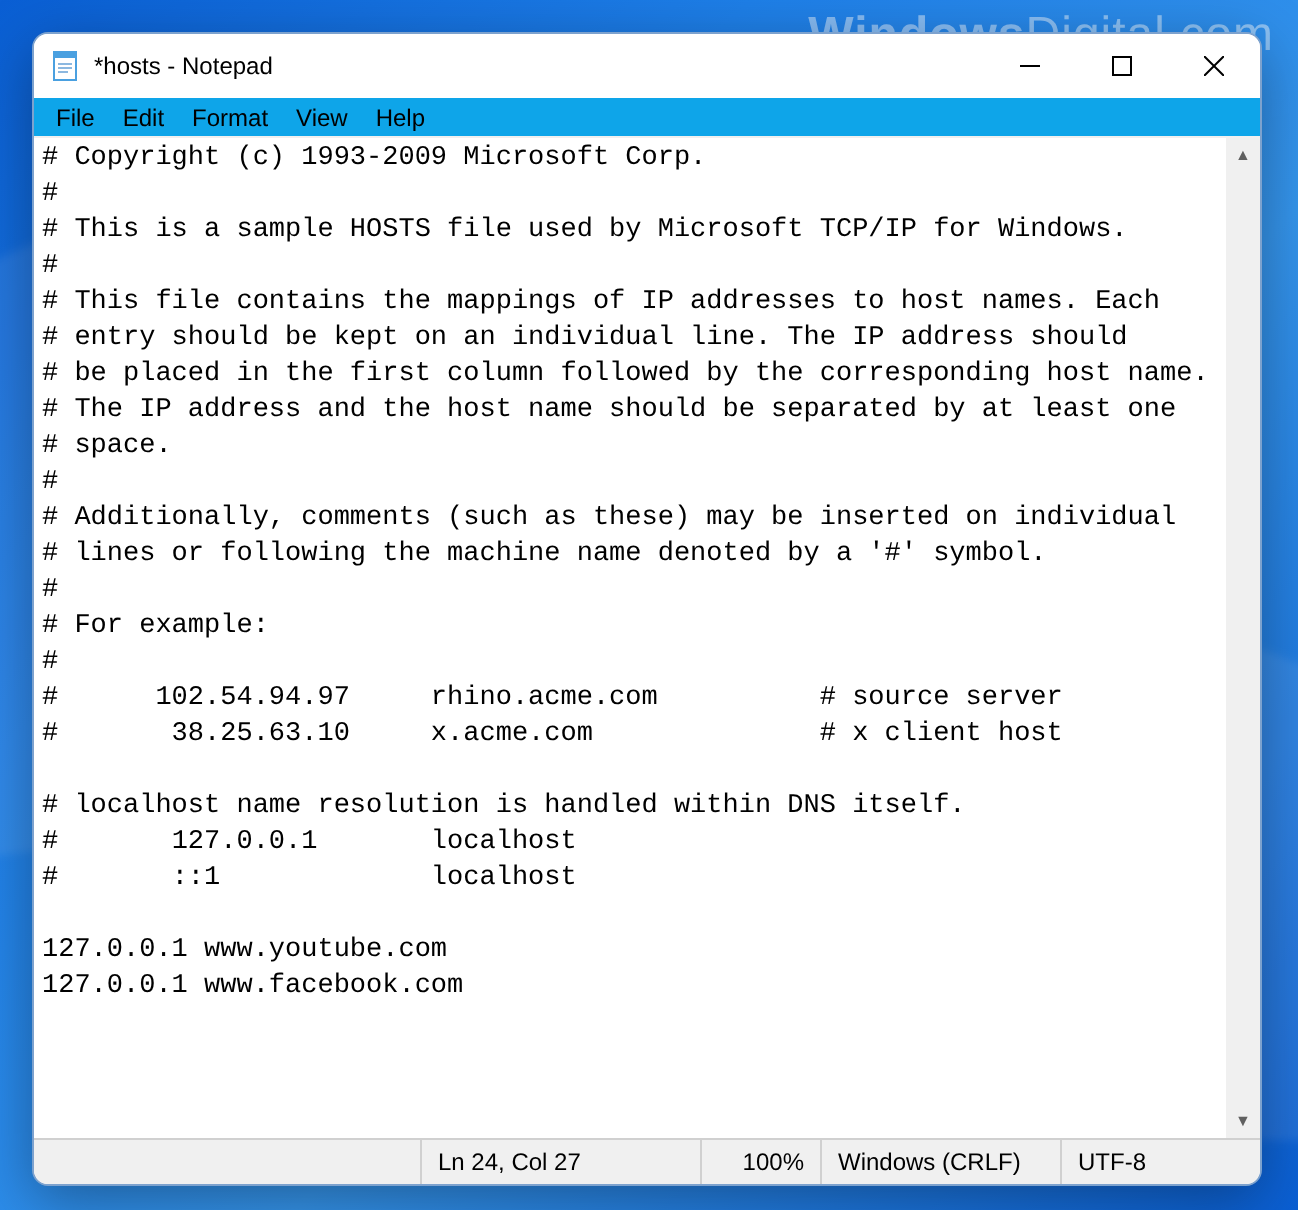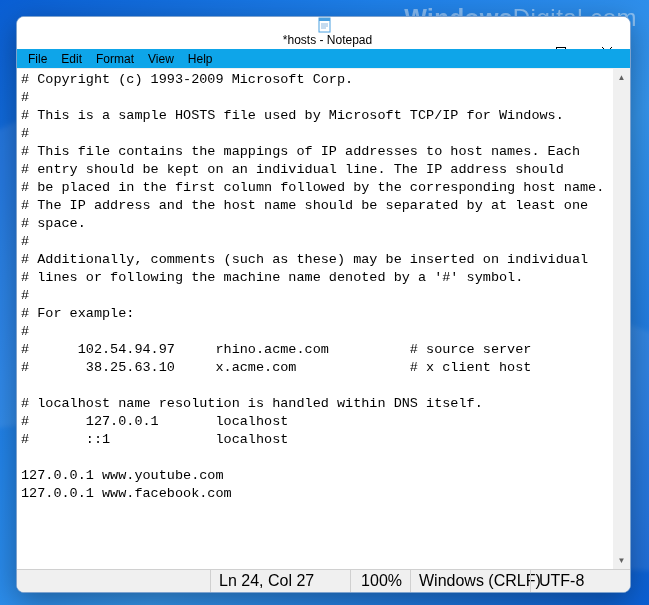--- a/index.html
+++ b/index.html
@@ -54,21 +54,20 @@
     overflow: hidden;
   }
 
   .titlebar {
     height: 32px;
     background: #fff;
     display: flex;
     align-items: center;
     padding-left: 8px;
     flex-shrink: 0;
-    flex-direction: column;
   }
   .titlebar .app-icon {
     width: 16px;
     height: 16px;
     margin-right: 6px;
   }
   .titlebar .title {
     font-size: 12px;
     color: #000;
   }
@@ -133,21 +132,21 @@
     color: #606060;
     font-size: 8px;
   }
   .scroll-track { flex: 1; }
 
   .statusbar {
     height: 23px;
     background: #f0f0f0;
     border-top: 1px solid #d0d0d0;
     display: flex;
-    font-size: 16px;
+    font-size: 12px;
     color: #000;
     flex-shrink: 0;
   }
   .status-cell {
     border-left: 1px solid #d0d0d0;
     padding: 0 8px;
     display: flex;
     align-items: center;
     white-space: nowrap;
   }

